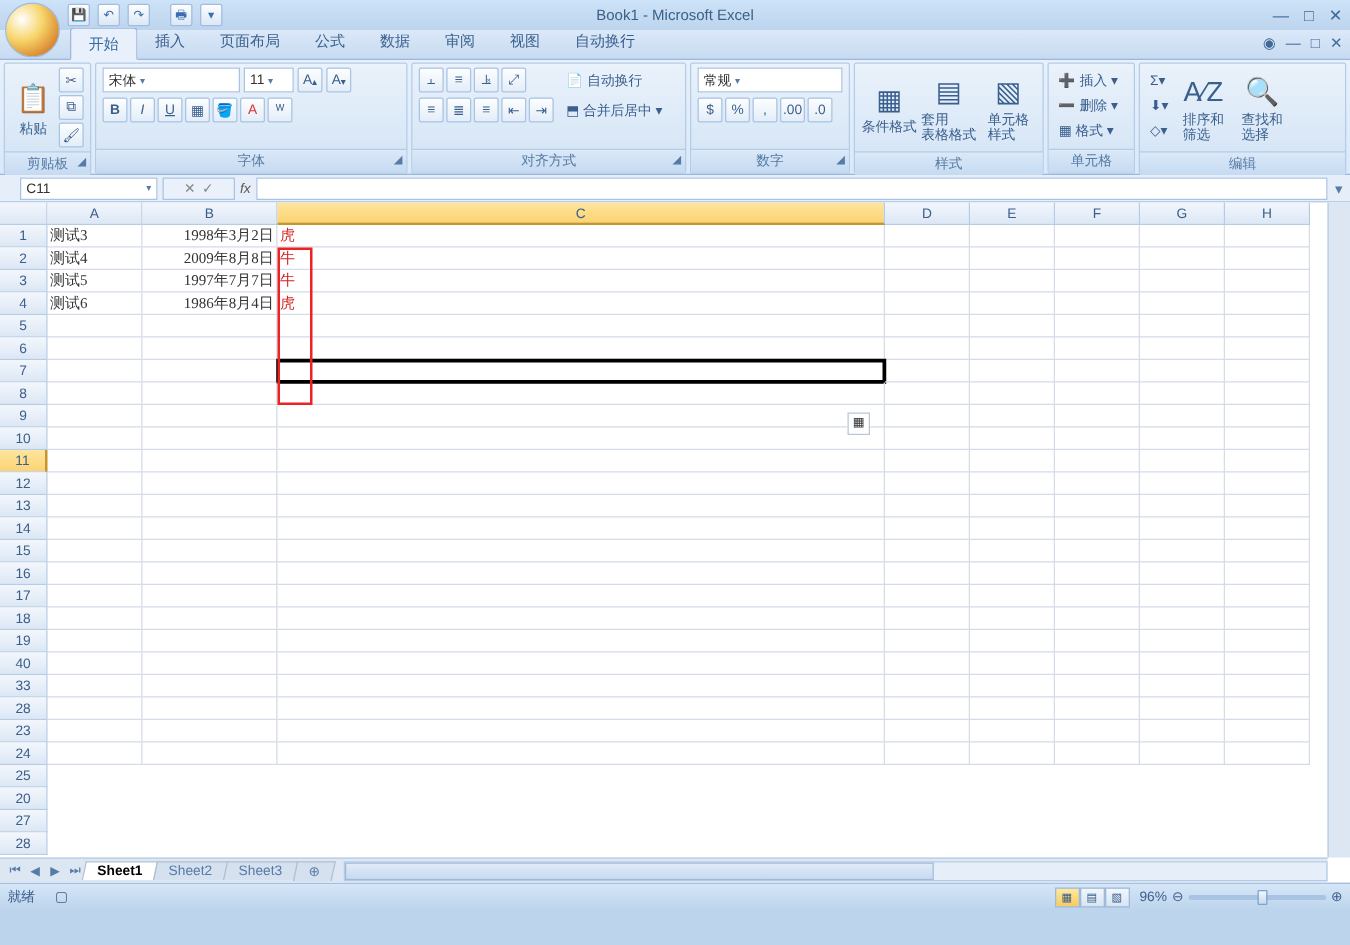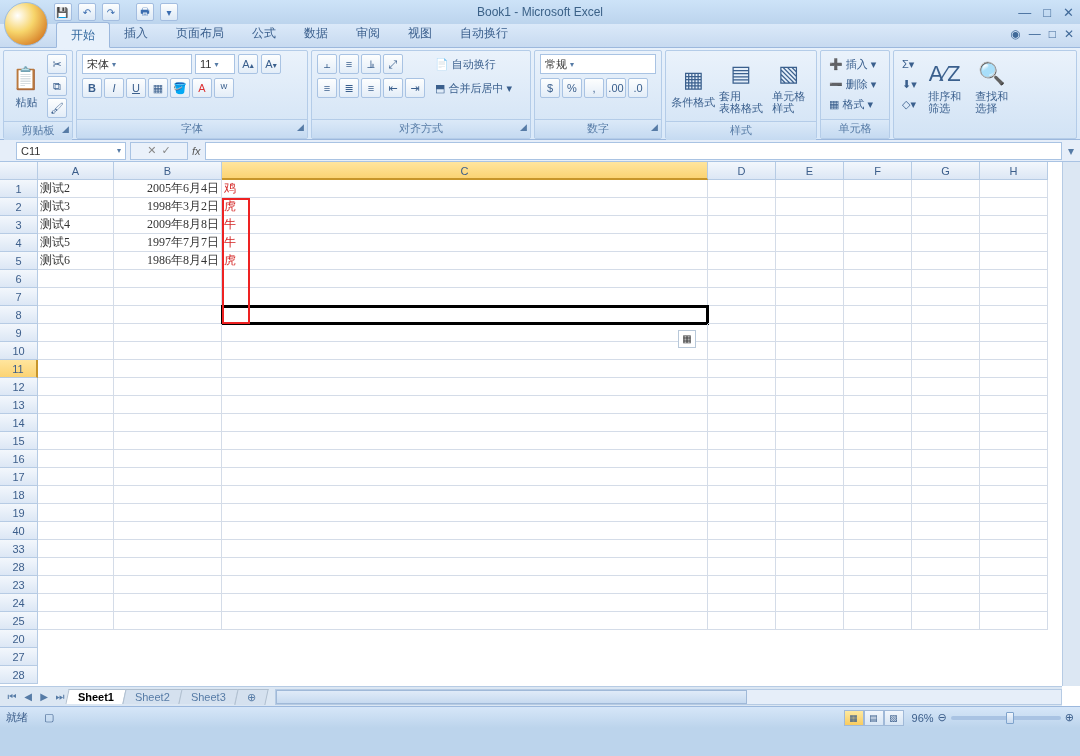--- a/index.html
+++ b/index.html
@@ -133,21 +133,21 @@
       </div>
       <div class="col">
         <div class="sq">✂</div>
         <div class="sq">⧉</div>
         <div class="sq">🖌</div>
       </div>
     </div>
     <div class="group-label"><span>剪贴板</span><span class="launcher">◢</span></div>
   </div>
 
-  <div class="group" style="width:232px;">
+  <div class="group" style="width:250px;">
     <div class="group-body" style="flex-direction:column; gap:4px;">
       <div style="display:flex; gap:3px;">
         <div class="drp" style="width:110px;">
             <span>宋体</span>
             <span class="arrow">▾</span>
           </div>
         <div class="drp" style="width:40px;">
             <span>11</span>
             <span class="arrow">▾</span>
           </div>
@@ -257,20 +257,21 @@
         <div class="big-icon">A⁄Z</div>
         <span style="white-space:pre-line; line-height:1.1;">排序和
 筛选</span>
       </div>
       <div class="big-btn" style="width:44px;">
         <div class="big-icon">🔍</div>
         <span style="white-space:pre-line; line-height:1.1;">查找和
 选择</span>
       </div>
     </div>
+    <div class="group-label"><span>编辑</span></div>
   </div>
 </div>
 
 <div class="formula-bar">
   <div class="name-box">
       <span>C11</span>
       <span class="arrow">▾</span>
     </div>
   <div class="fx-sep"></div>
   <div class="fx-btns">
@@ -319,30 +320,20 @@
       <div class="rh">28</div>
       <div class="rh">23</div>
       <div class="rh">24</div>
       <div class="rh">25</div>
       <div class="rh">20</div>
       <div class="rh">27</div>
       <div class="rh">28</div>
     </div>
   <div class="cells" id="cells">
       <div class="crow">
-        <div class="cell" style="width: 76px;">测试2</div>
-        <div class="cell right" style="width: 108px;">2005年6月4日</div>
-        <div class="cell red" style="width: 486px;">鸡</div>
-        <div class="cell" style="width: 68px;"></div>
-        <div class="cell" style="width: 68px;"></div>
-        <div class="cell" style="width: 68px;"></div>
-        <div class="cell" style="width: 68px;"></div>
-        <div class="cell" style="width: 68px;"></div>
-      </div>
-      <div class="crow">
         <div class="cell" style="width: 76px;">测试3</div>
         <div class="cell right" style="width: 108px;">1998年3月2日</div>
         <div class="cell red" style="width: 486px;">虎</div>
         <div class="cell" style="width: 68px;"></div>
         <div class="cell" style="width: 68px;"></div>
         <div class="cell" style="width: 68px;"></div>
         <div class="cell" style="width: 68px;"></div>
         <div class="cell" style="width: 68px;"></div>
       </div>
       <div class="crow">

